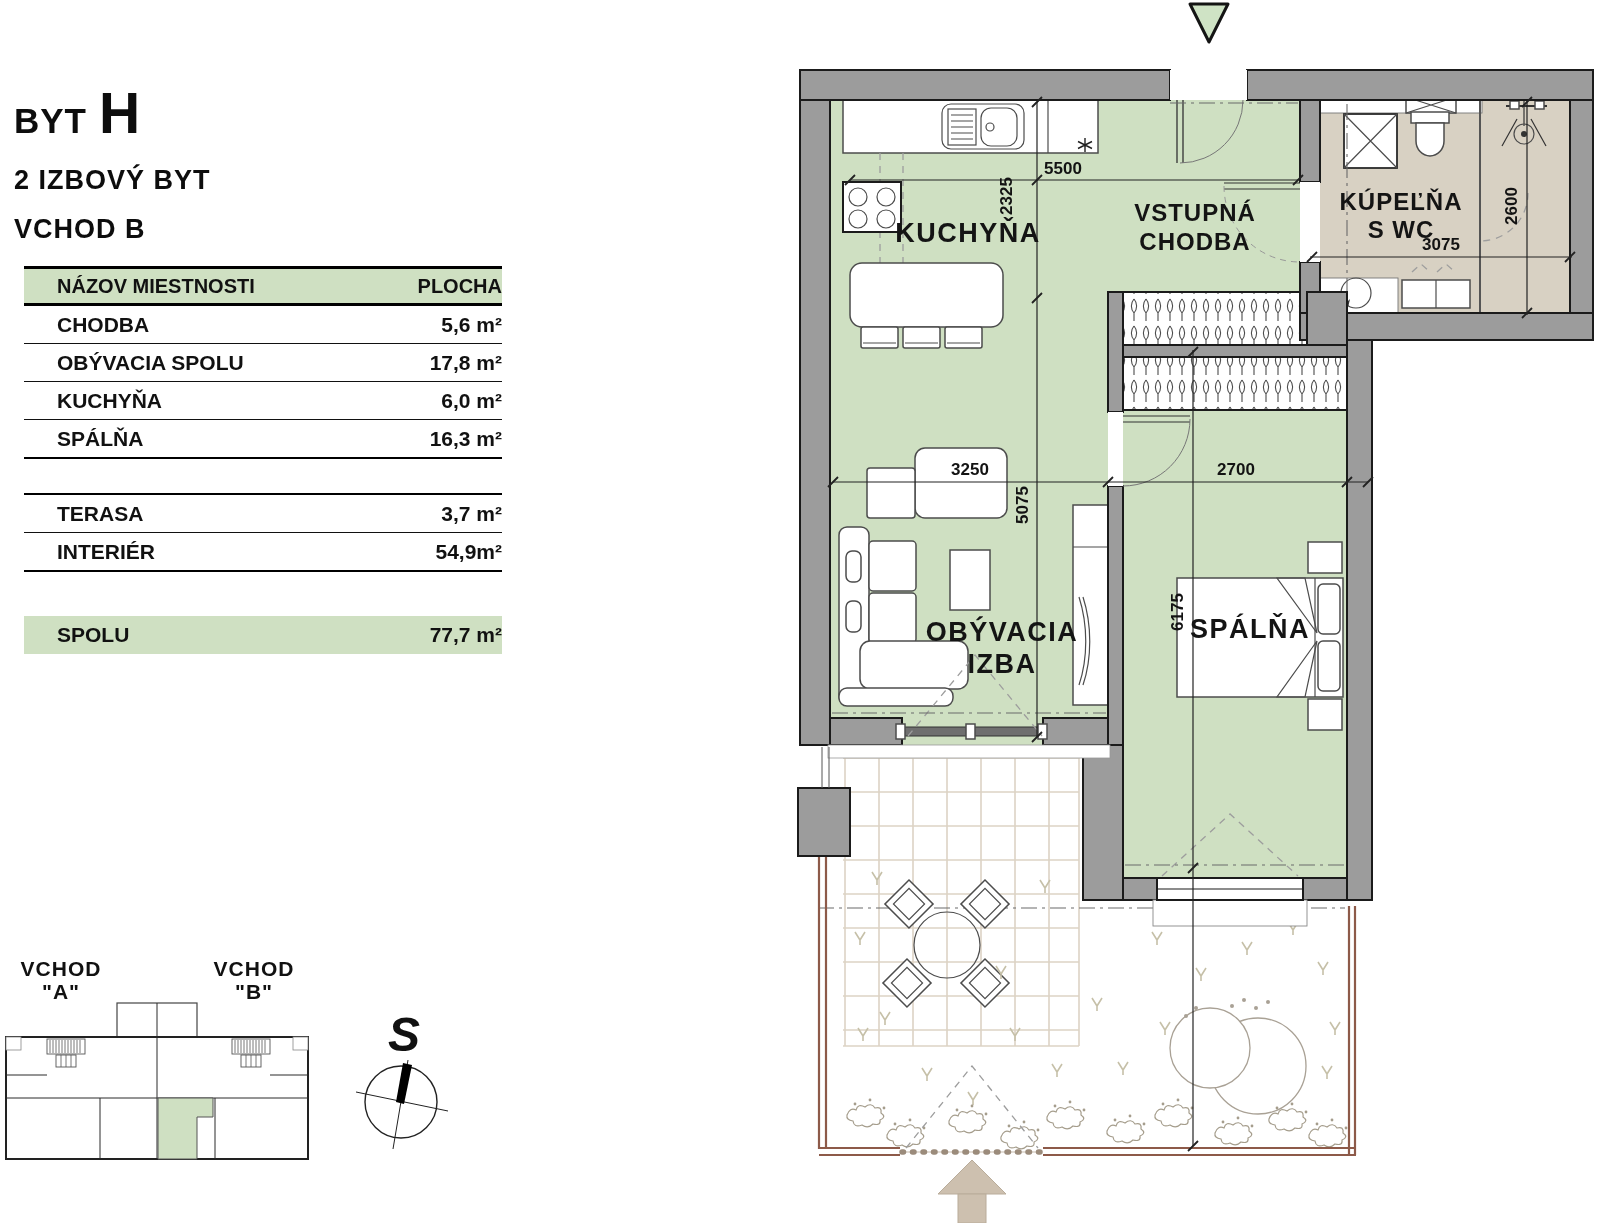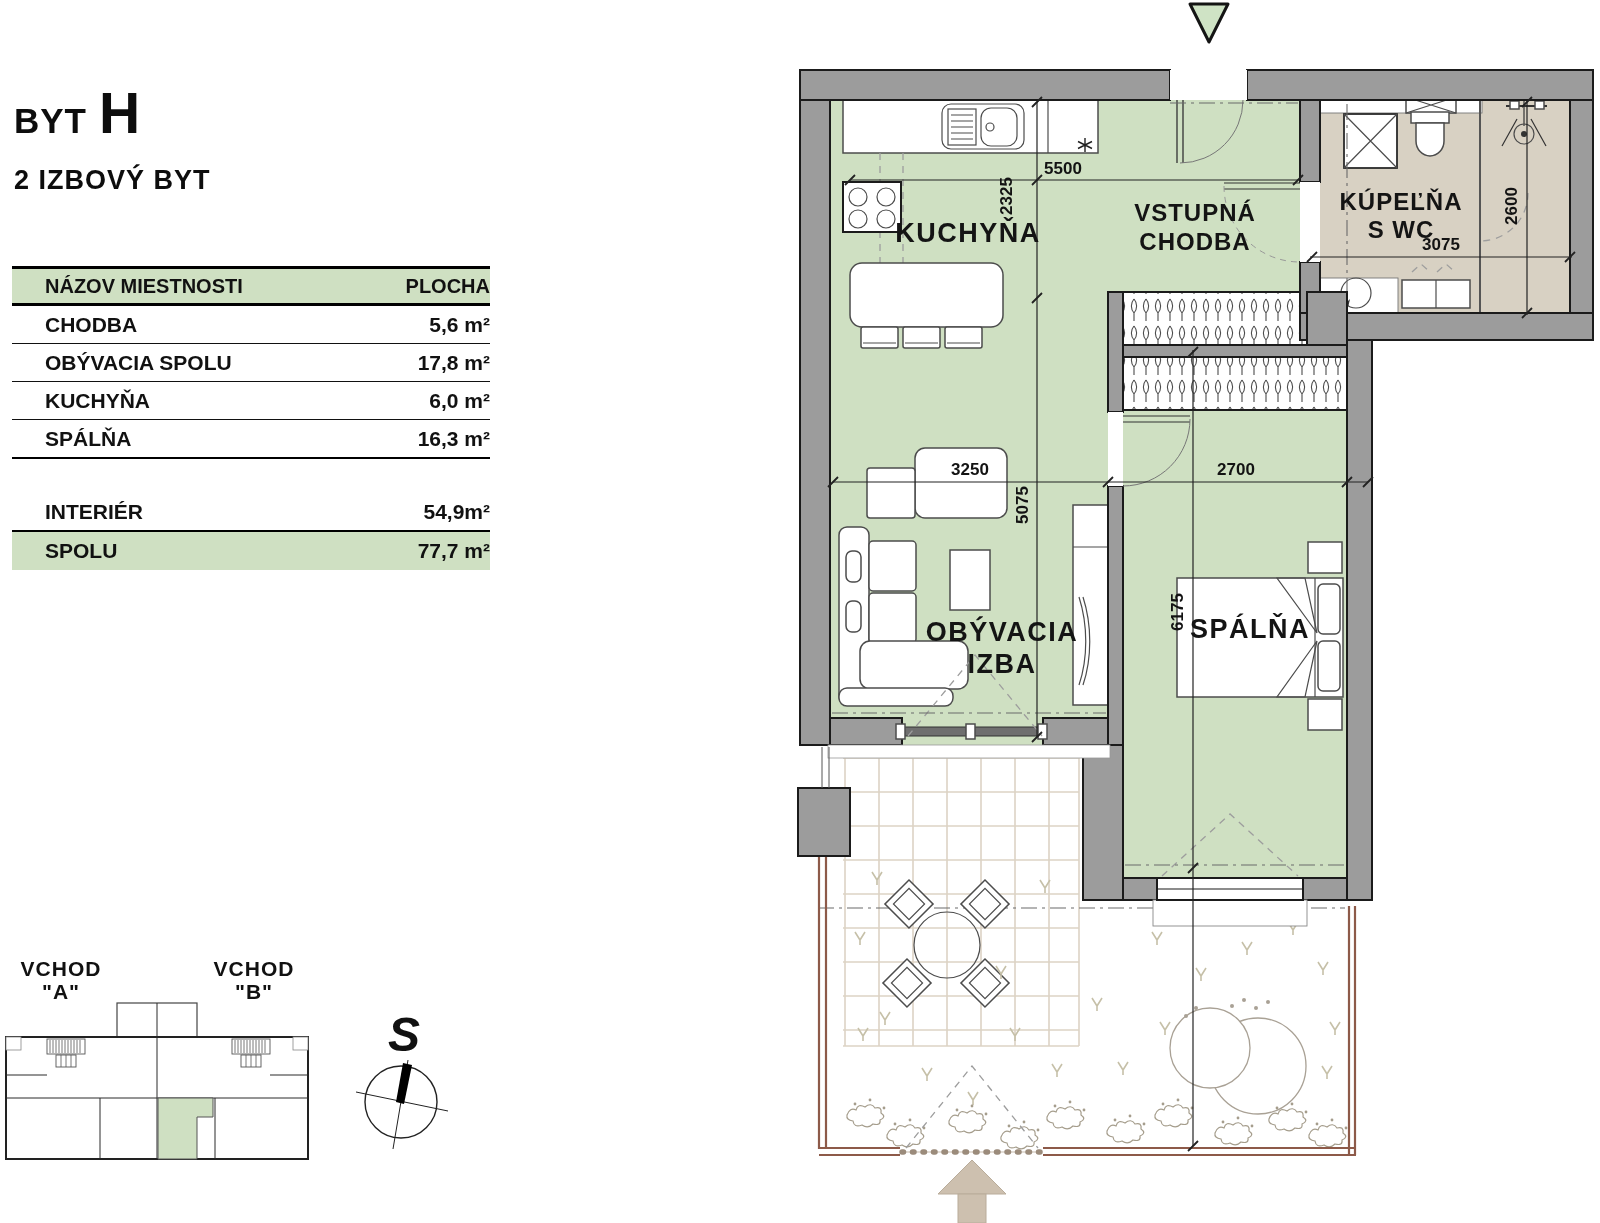--- a/index.html
+++ b/index.html
@@ -6,29 +6,29 @@
   #app{position:relative;width:1600px;height:1223px;background:#fff;overflow:hidden;}
   svg text{font-family:"Liberation Sans",sans-serif;}
 
   
   .title-block{position:absolute;left:14px;top:42px;color:#0d0d0d;font-weight:bold;letter-spacing:1px;margin-top:43px;}
   .title-line1{display:flex;align-items:baseline;gap:12px;font-size:35px;margin-bottom:14px;}
   .title-letter{font-size:57px;line-height:1;}
   .title-line{font-size:27px;line-height:49px;white-space:nowrap;}
 
   
-  .area-table{position:absolute;left:12px;top:266px;width:478px;color:#111;font-weight:bold;}
+  .area-table{position:absolute;left:24px;top:266px;width:478px;color:#111;font-weight:bold;}
   .t-row{display:flex;justify-content:space-between;align-items:center;height:37px;border-bottom:1.5px solid #111;font-size:21px;}
   .t-row .n{padding-left:33px;}
   .t-row .a{padding-right:0;}
   .t-head{background:#cfe0c2;border-top:3px solid #000;border-bottom:3px solid #000;height:34px;font-size:20px;}
   .t-gap{height:34px;}
   .row-thick{border-bottom:2.5px solid #000;}
   .row-top{border-top:2px solid #000;}
-  .t-total{background:#cfe0c2;border-bottom:none;height:38px;}
+  .t-total{background:#cfe0c2;border-bottom:none;height:38px;margin-top:44px;}
 
   
   .wall{fill:#9c9c9c;stroke:#1b1b1b;stroke-width:2;}
   .rmfill{fill:#cfe0c2;}
   .bathfill{fill:#d8d1c3;}
   .furn{fill:#ffffff;stroke:#4c4c4c;stroke-width:1.5;}
   .furnln{fill:none;stroke:#4c4c4c;stroke-width:1.2;}
   .dimln{stroke:#222;stroke-width:1.2;fill:none;}
   .dimtick{stroke:#222;stroke-width:1.8;}
   .dimtxt{font-size:17px;font-weight:bold;fill:#131313;text-anchor:middle;}
@@ -390,20 +390,21 @@
   </g>
 </svg>
 
 
 <div class="title-block">
   <div class="title-line1">
     <span>BYT</span>
     <span class="title-letter">H</span>
   </div>
   <div class="title-line">2 IZBOVÝ BYT</div>
+  <div class="title-line">VCHOD B</div>
 </div>
 
 
 <div class="area-table">
   <div class="t-row t-head">
     <span class="n">NÁZOV MIESTNOSTI</span>
     <span class="a">PLOCHA</span>
   </div>
   <div class="t-row">
     <span class="n">CHODBA</span>
@@ -415,20 +416,24 @@
   </div>
   <div class="t-row">
     <span class="n">KUCHYŇA</span>
     <span class="a">6,0 m²</span>
   </div>
   <div class="t-row row-thick">
     <span class="n">SPÁLŇA</span>
     <span class="a">16,3 m²</span>
   </div>
   <div class="t-gap"></div>
+  <div class="t-row row-top">
+    <span class="n">TERASA</span>
+    <span class="a">3,7 m²</span>
+  </div>
   <div class="t-row row-thick">
     <span class="n">INTERIÉR</span>
     <span class="a">54,9m²</span>
   </div>
   <div class="t-row t-total">
     <span class="n">SPOLU</span>
     <span class="a">77,7 m²</span>
   </div>
 </div>
 

